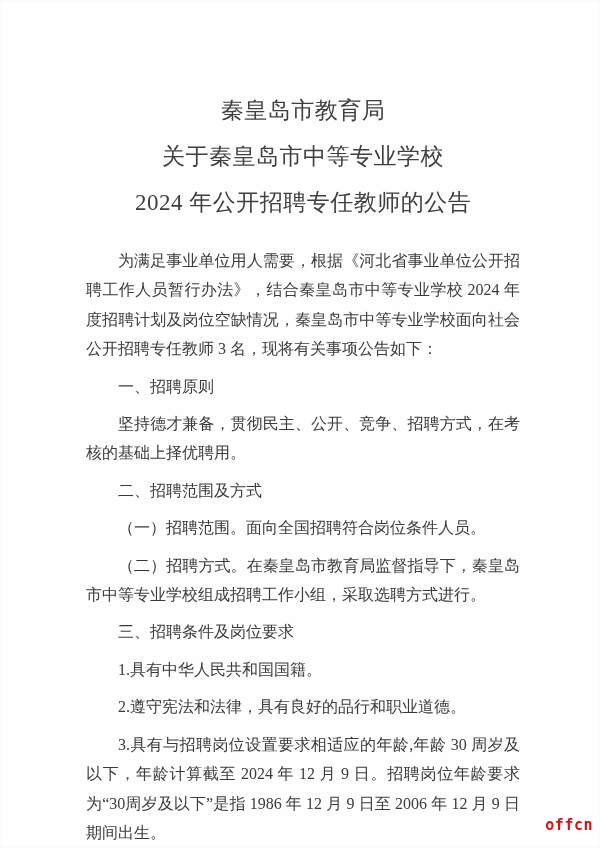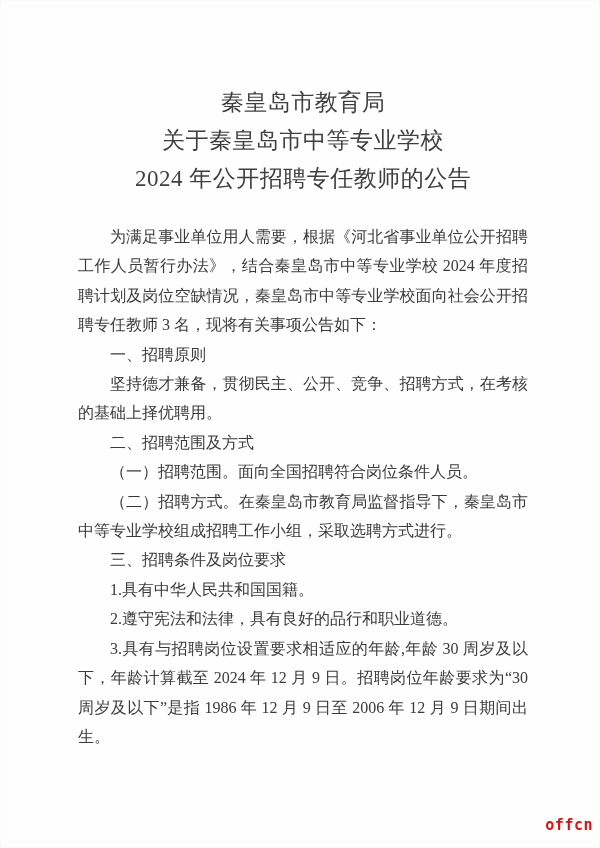--- a/index.html
+++ b/index.html
@@ -23,29 +23,30 @@
   .doc-title {
     text-align: center;
     font-size: 23px;
     line-height: 38px;
     font-weight: 500;
     color: #3f3f3f;
     letter-spacing: 0.5px;
   }
   .doc-title .title-line {
     white-space: nowrap;
+    margin-top: 8px;
   }
   .doc-body {
     margin-top: 24px;
     font-size: 16px;
     line-height: 29.4px;
     text-align: justify;
   }
   .doc-body p {
-    margin: 0;
+    margin: 8px;
     text-indent: 2em;
   }
   .doc-body strong {
     font-weight: normal;
     color: #373737;
   }
   .watermark {
     position: absolute;
     right: 7px;
     bottom: 14px;

